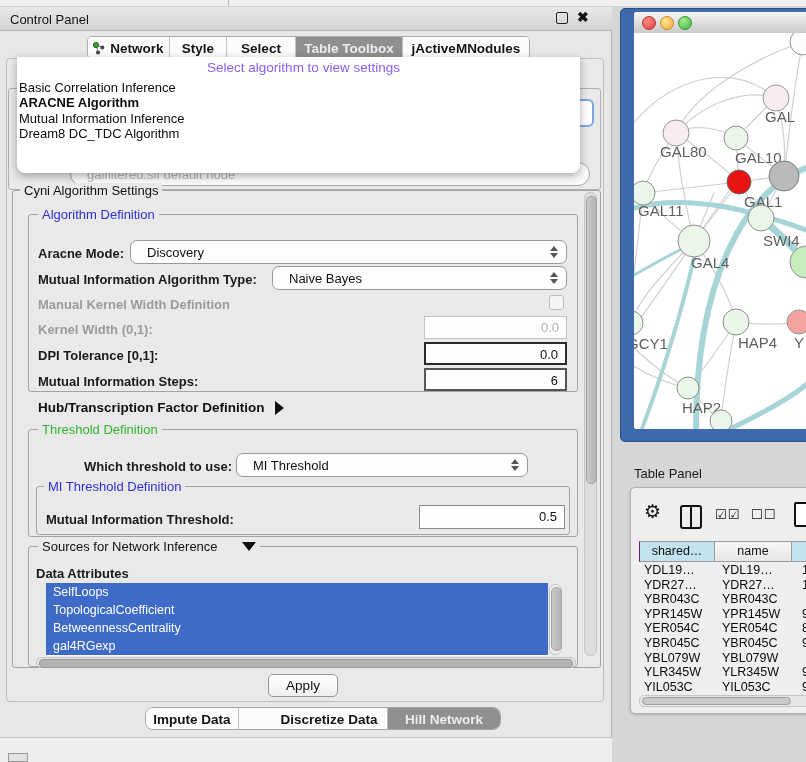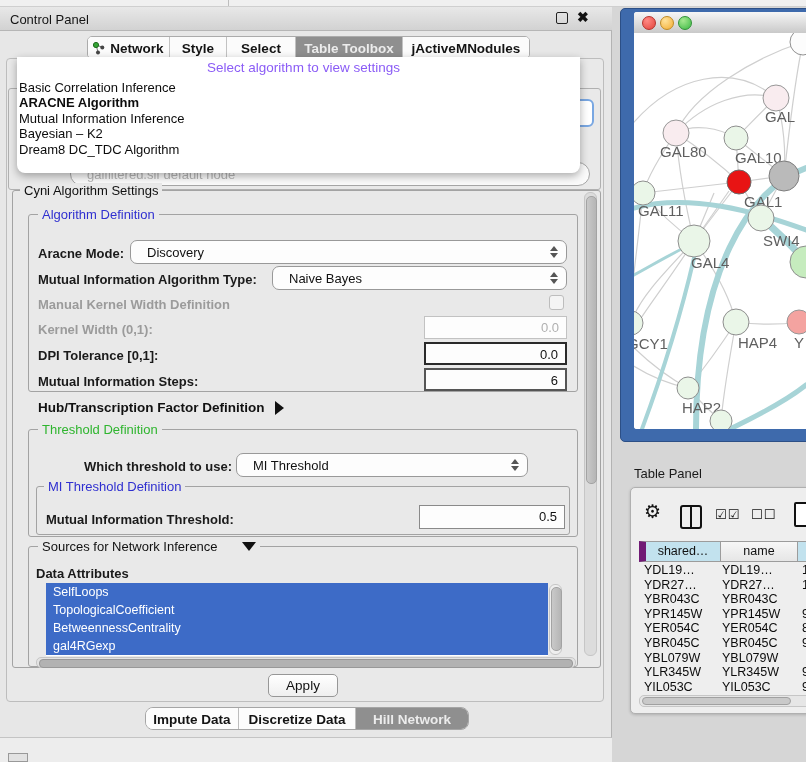--- a/index.html
+++ b/index.html
@@ -76,21 +76,21 @@
   .tp-icon{position:absolute;color:#111;}
   .gear{left:13px;top:12px;font-size:19px;font-family:"DejaVu Sans",sans-serif;}
   .cols-icon{left:49px;top:17px;width:18px;height:20px;border:2.5px solid #111;border-radius:3px;}
   .cols-icon div{position:absolute;left:50%;top:0;width:2.5px;height:100%;margin-left:-1.25px;background:#111;}
   .cks{font-family:"DejaVu Sans",sans-serif;font-size:13px;letter-spacing:1px;}
   .ck-on{left:84px;top:19px;}
   .ck-off{left:120px;top:19px;}
   .doc-icon{left:163px;top:14px;width:15px;height:21px;border:2.5px solid #111;border-radius:2px;background:#fff;}
   .thead{position:absolute;left:8px;top:53px;height:21px;display:flex;font-size:12.5px;color:#111;}
   .th{border:1px solid #9c9c9c;border-left:none;line-height:19px;text-align:center;}
-  .th:first-child{border-left:7px solid #701a75;}
+  .th:first-child{border-left:1px solid #701a75;}
   .th.blue{background:#c2e2ee;}
   .th.gray{background:linear-gradient(#f7f7f7,#e6e6e6);}
   .tbody{position:absolute;left:8px;top:75px;width:190px;height:131px;overflow:hidden;font-size:12.5px;color:#0c0c0c;}
   .trow{height:14.6px;line-height:14.6px;display:flex;white-space:nowrap;}
   .td1{width:74px;padding-left:5px;}
   .td2{width:76px;padding-left:4px;}
   .td3{padding-left:4px;}
   .tp-hsb{position:absolute;left:8px;top:207px;width:185px;height:10px;background:#e6e6e6;border:1px solid #c6c6c6;border-radius:5px;}
   .tp-hsb-thumb{position:absolute;left:2px;top:1px;width:147px;height:6px;background:#c9c9c9;border:1px solid #a0a0a0;border-radius:4px;}
 </style>
@@ -136,21 +136,20 @@
 <div class="abs bg-group"></div>
 <div class="abs bg-combo-focus"></div>
 <div class="abs bg-table-combo">galfiltered.sif default node</div>
 
 <div class="abs dd">
   <div class="dd-ph">Select algorithm to view settings</div>
   <div class="dd-items">
     <div class="dd-item">Basic Correlation Inference</div>
     <div class="dd-item bold">ARACNE Algorithm</div>
     <div class="dd-item">Mutual Information Inference</div>
-    <div class="dd-item">Bayesian – K2</div>
     <div class="dd-item">Dream8 DC_TDC Algorithm</div>
   </div>
 </div>
 
 <div class="abs group cyni-group"></div>
 <div class="abs gtitle" style="left:20px;top:183px;color:#111;">Cyni Algorithm Settings</div>
 
 <div class="abs vsb" style="left:584px;top:192px;width:13px;height:464px;">
   <div class="vsb-thumb" style="top:3px;height:286px;"></div>
 </div>
@@ -228,21 +227,21 @@
 </div>
 
 <div class="abs hsb" style="left:36px;top:657px;width:540px;height:11px;">
   <div class="hsb-thumb" style="left:2px;width:532px;"></div>
 </div>
 
 <div class="abs apply">Apply</div>
 
 <div class="abs btabbar">
   <div class="btab" style="width:92px;">Impute Data</div>
-  <div class="btab" style="width:116px;">Discretize Data</div>
+  <div class="btab" style="width:116px;padding-left:32px;">Discretize Data</div>
   <div class="btab sel" style="width:112px;">Hill Network</div>
 </div>
 
 <div class="abs bottomstrip"></div>
 <div class="abs minibox"></div>
 
 <div class="abs netwin">
   <div class="netframe">
     <div class="net-titlebar">
       <div class="tl red"></div>

